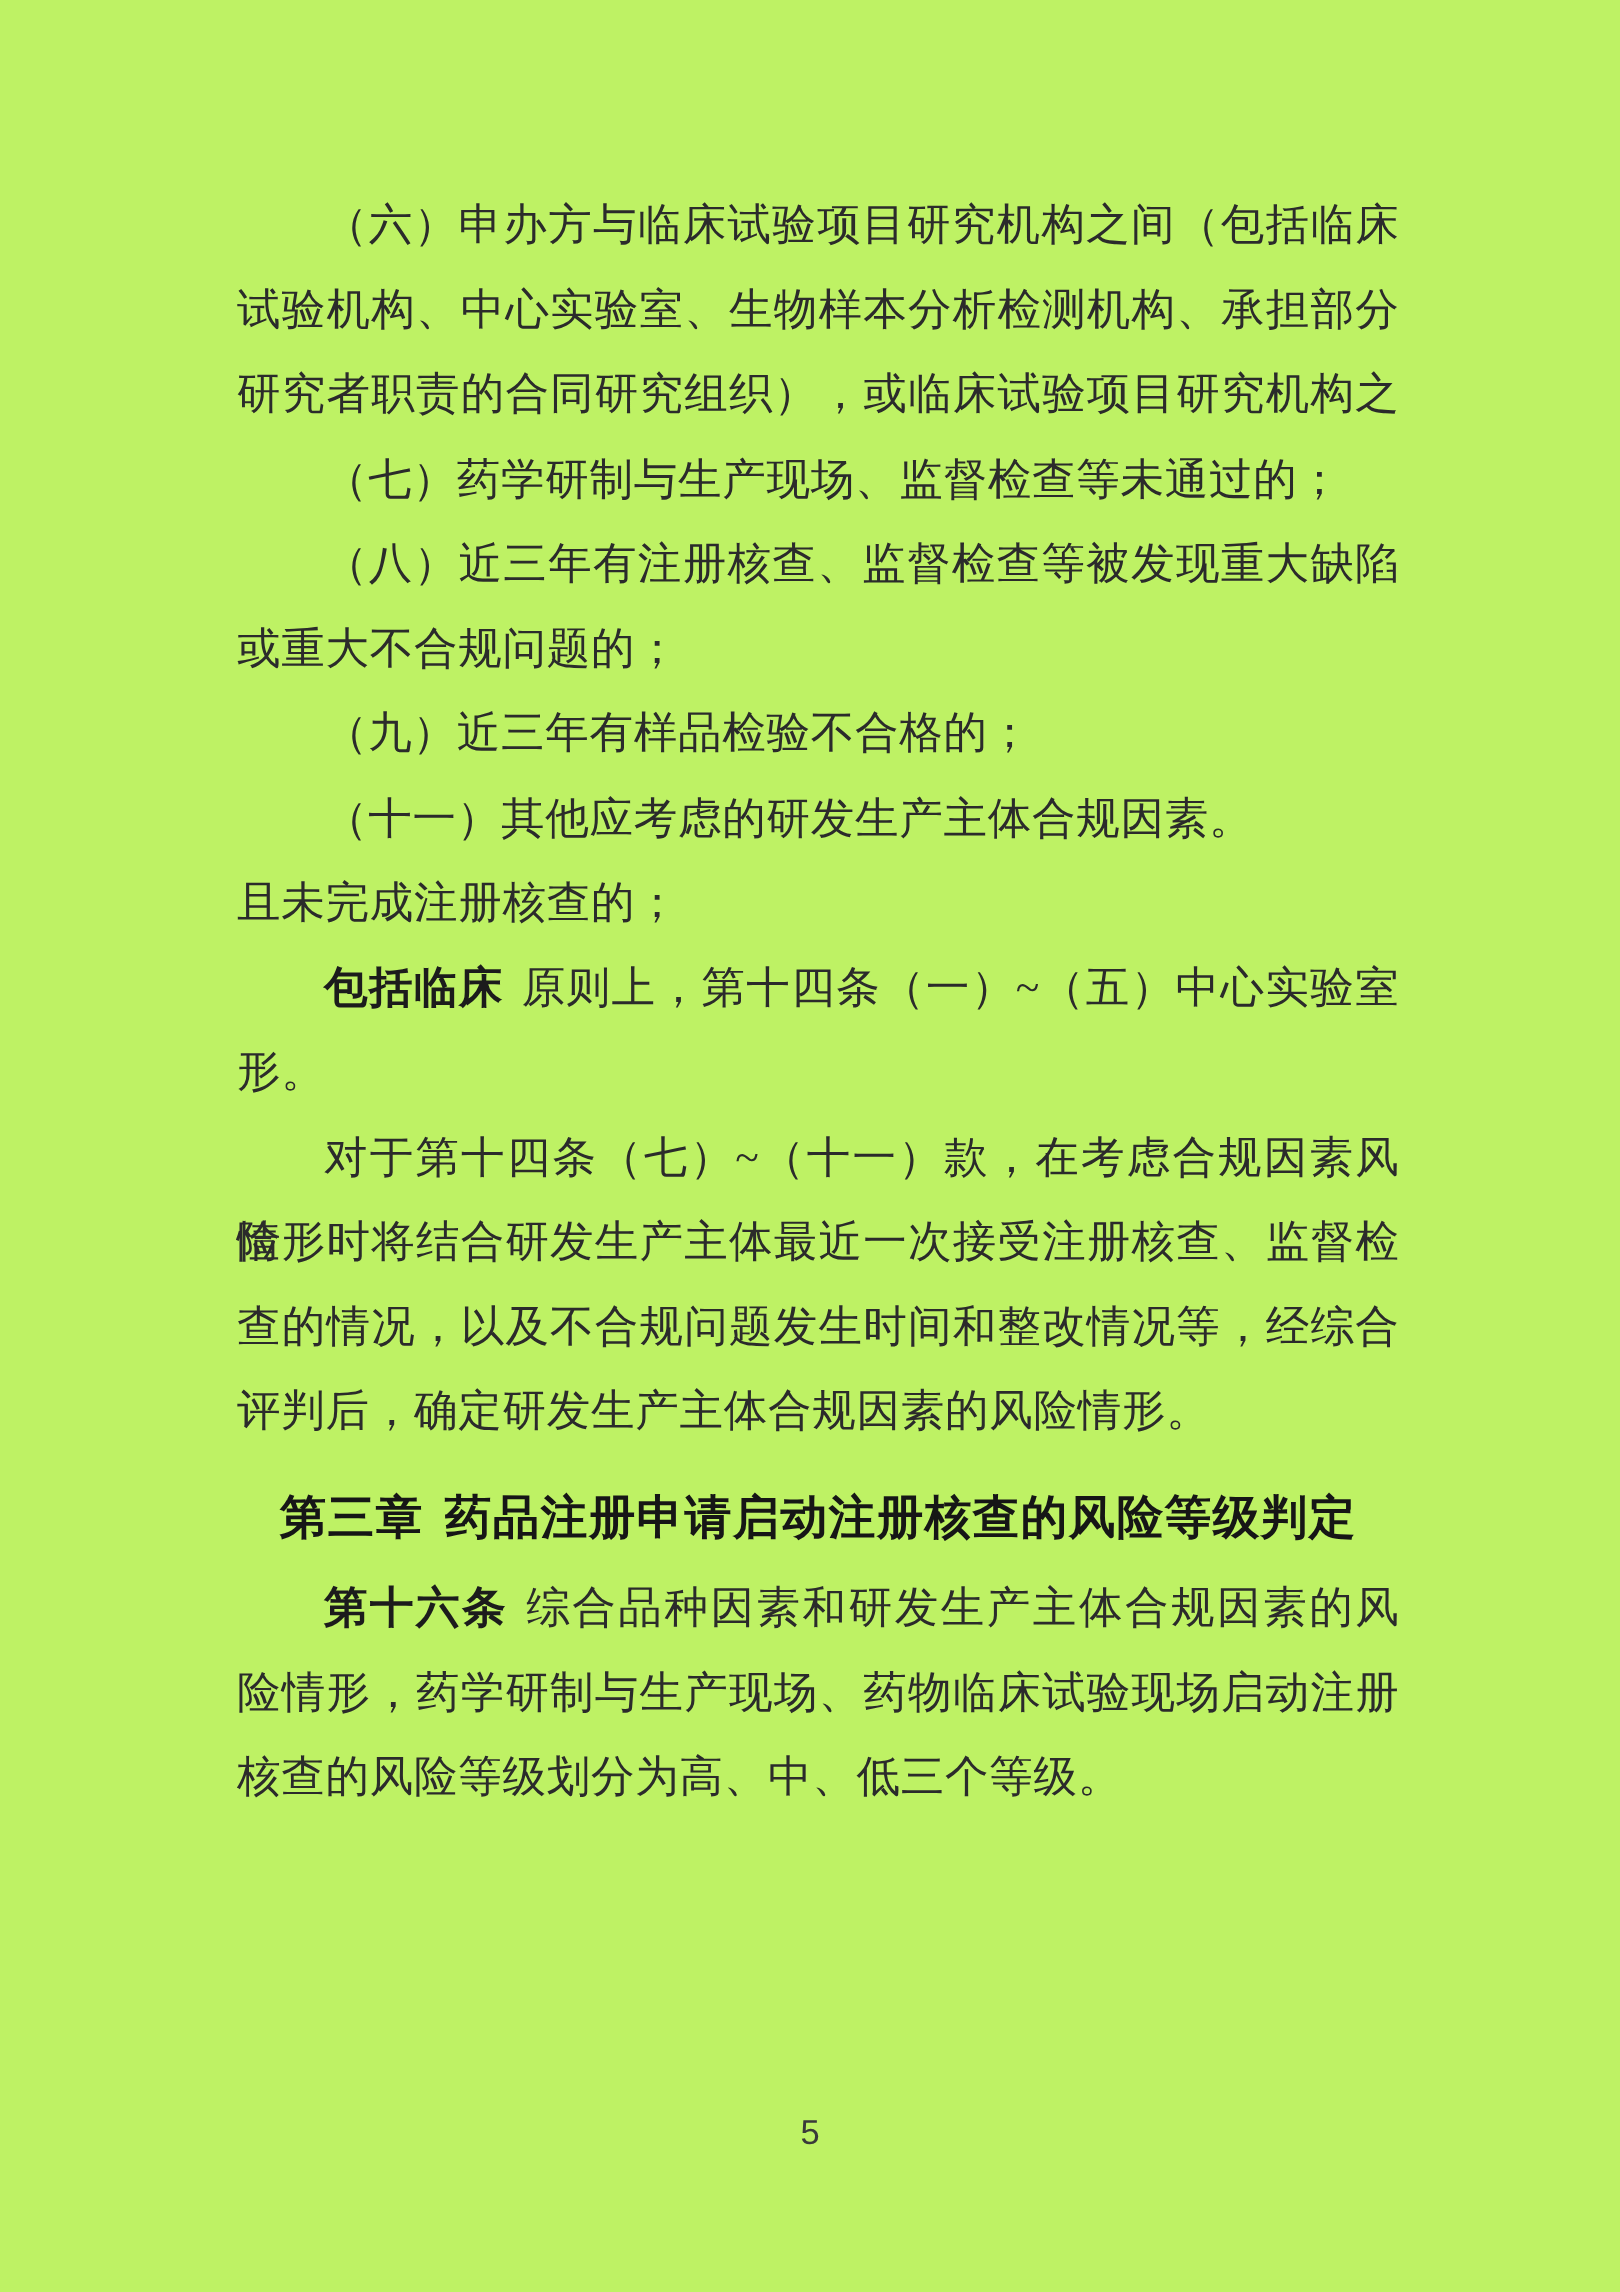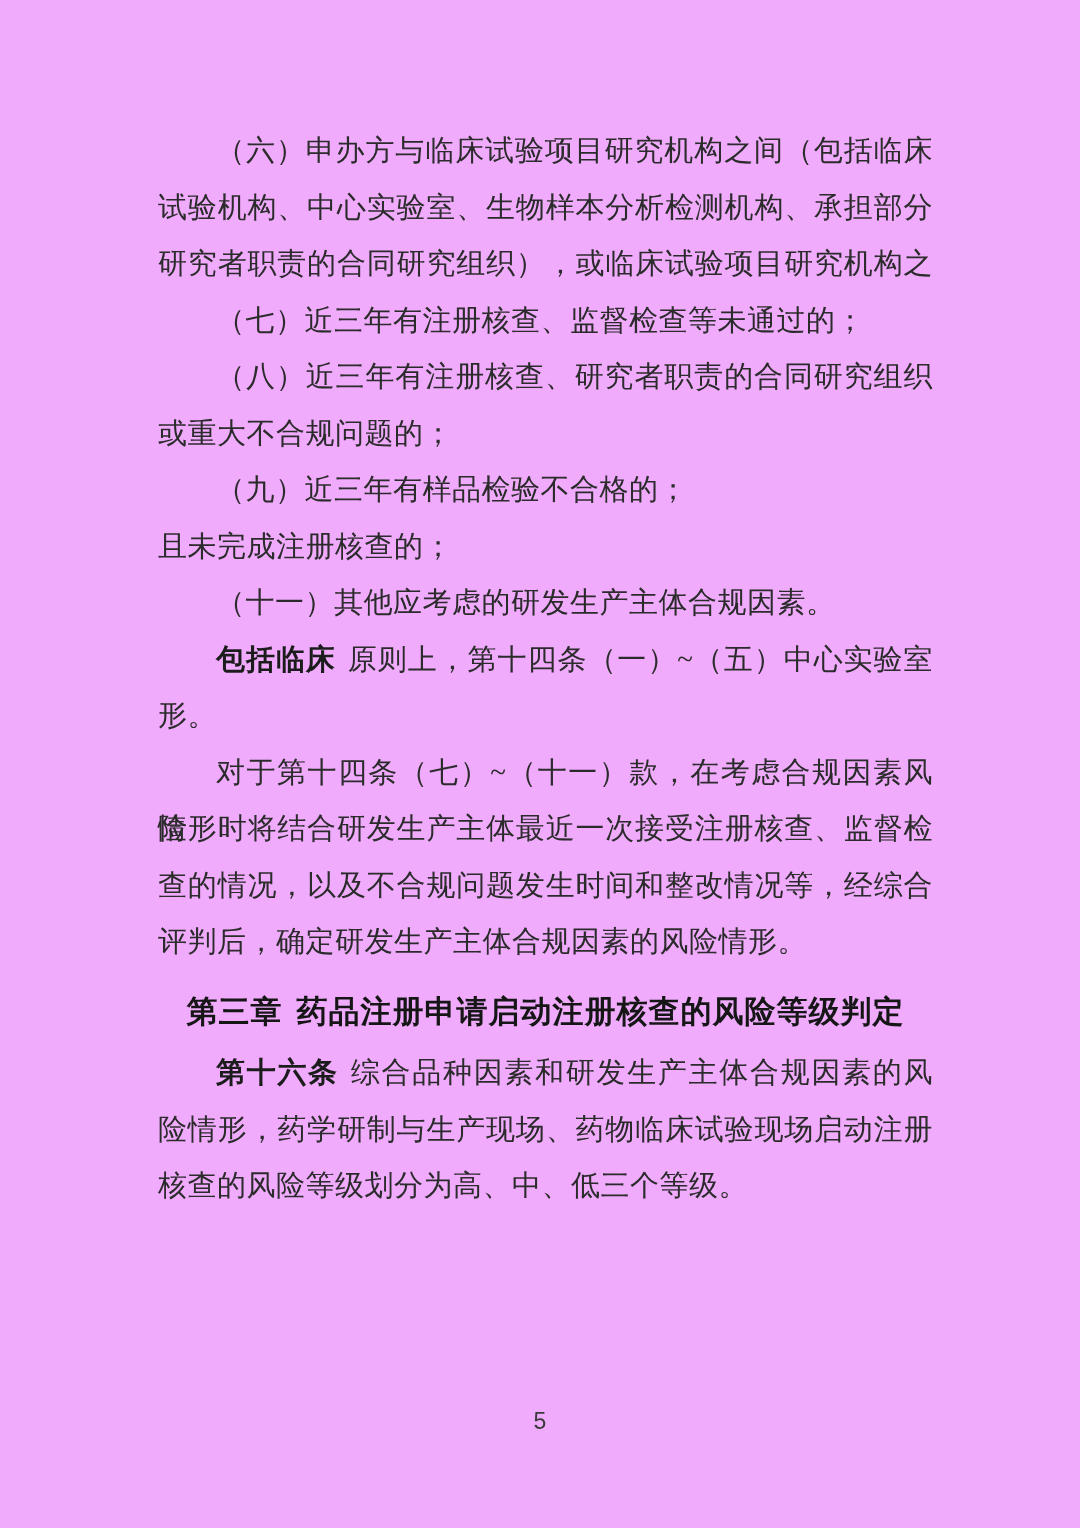--- a/index.html
+++ b/index.html
@@ -7,21 +7,21 @@
   body {
     width: 1080px;
     height: 1528px;
     position: relative;
     overflow: hidden;
     font-family: "Liberation Serif", "DejaVu Serif", serif;
   }
   .page {
     position: absolute;
     inset: 0;
-    background: #f0abfc;
+    background: #bef264;
   }
   .content {
     position: absolute;
     left: 158px;
     top: 122px;
     width: 775px;
   }
   .line {
     height: 56.5px;
     line-height: 56.5px;
@@ -65,30 +65,30 @@
 </head>
 <body>
 
 <div class="page">
   <div class="content">
 
     <div class="line indent fill">（六）申办方与临床试验项目研究机构之间（包括临床</div>
     <div class="line fill">试验机构、中心实验室、生物样本分析检测机构、承担部分</div>
     <div class="line fill">研究者职责的合同研究组织），或临床试验项目研究机构之</div>
 
-    <div class="line indent">（七）近三年有注册核查、监督检查等未通过的；</div>
+    <div class="line indent">（七）药学研制与生产现场、监督检查等未通过的；</div>
 
-    <div class="line indent fill">（八）近三年有注册核查、研究者职责的合同研究组织</div>
+    <div class="line indent fill">（八）近三年有注册核查、监督检查等被发现重大缺陷</div>
     <div class="line">或重大不合规问题的；</div>
 
     <div class="line indent">（九）近三年有样品检验不合格的；</div>
 
+    <div class="line indent">（十一）其他应考虑的研发生产主体合规因素。</div>
+
     <div class="line">且未完成注册核查的；</div>
-
-    <div class="line indent">（十一）其他应考虑的研发生产主体合规因素。</div>
 
     <div class="line indent fill">
       <span class="article-number">包括临床</span><span>原则上，第十四条（一）~（五）中心实验室</span>
     </div>
     <div class="line">形。</div>
 
     <div class="line indent fill">对于第十四条（七）~（十一）款，在考虑合规因素风险</div>
     <div class="line fill">情形时将结合研发生产主体最近一次接受注册核查、监督检</div>
     <div class="line fill">查的情况，以及不合规问题发生时间和整改情况等，经综合</div>
     <div class="line">评判后，确定研发生产主体合规因素的风险情形。</div>

